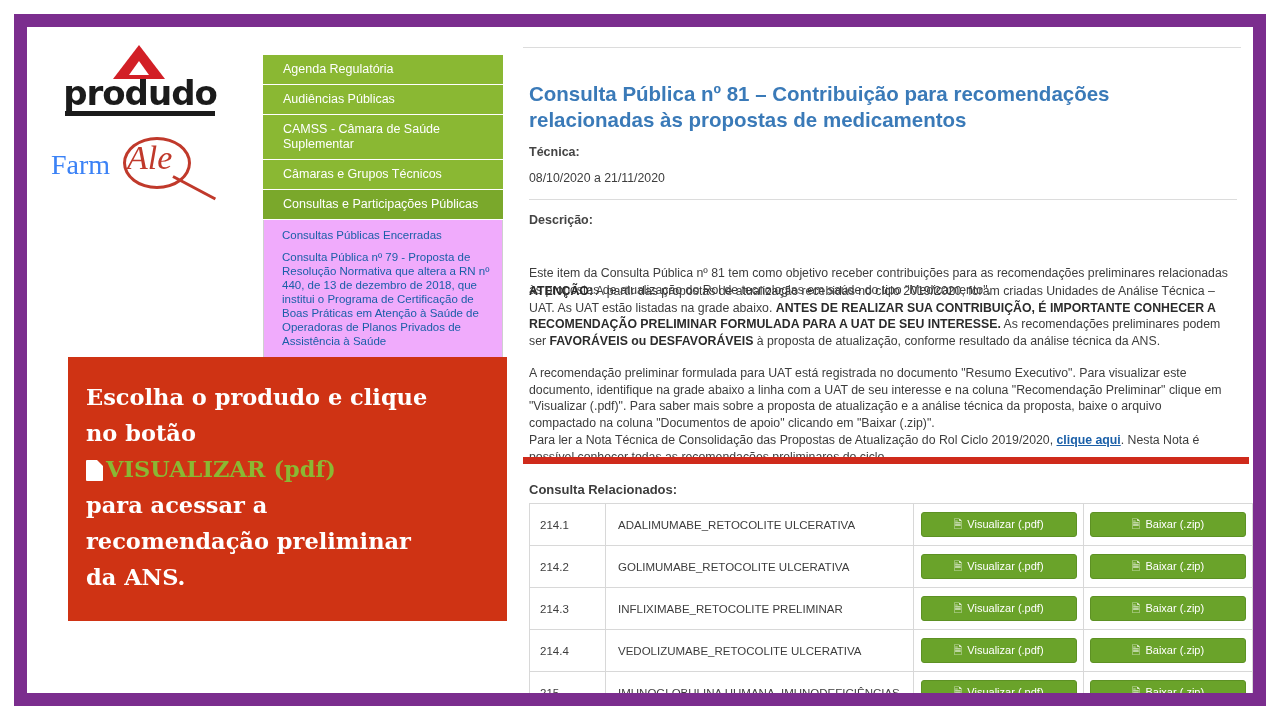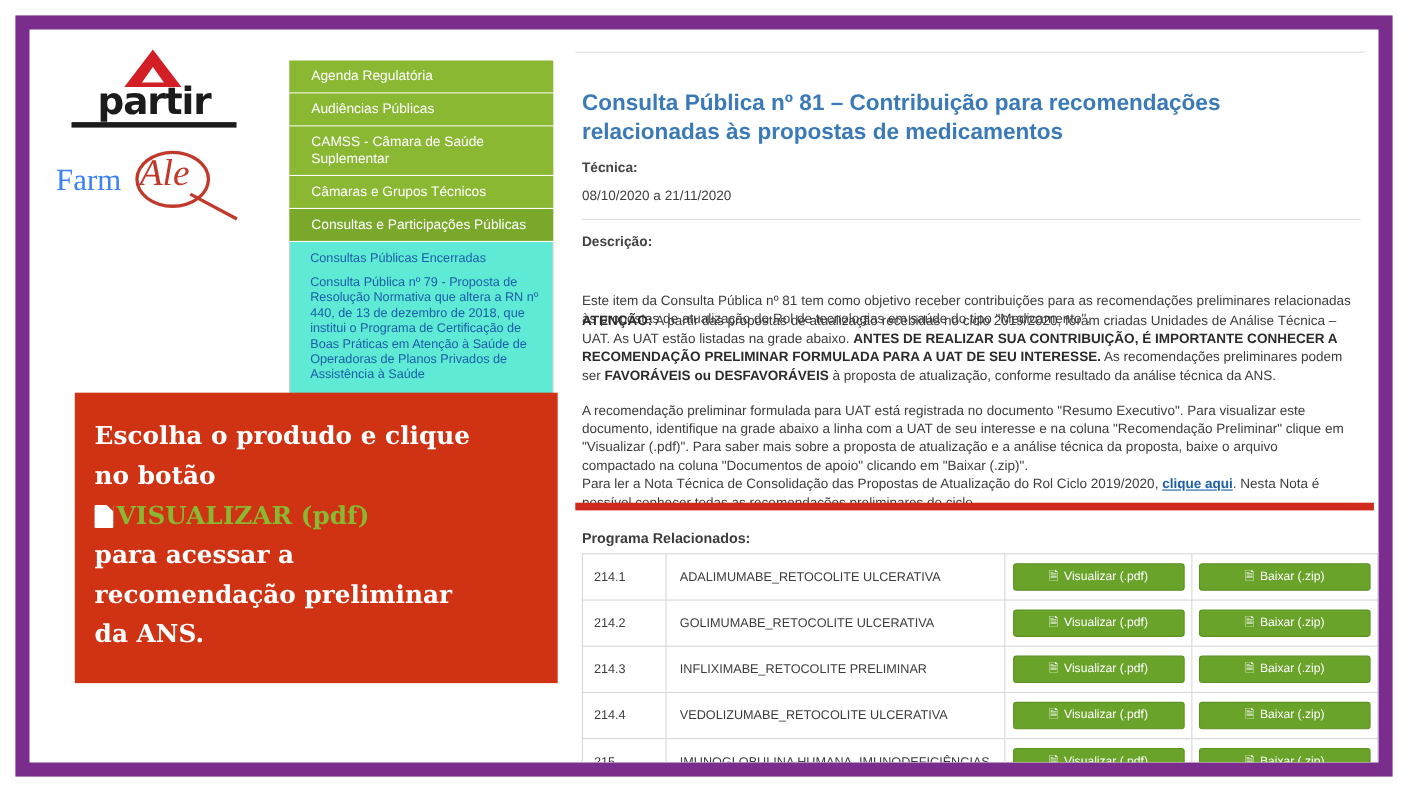--- a/index.html
+++ b/index.html
@@ -156,21 +156,21 @@
     padding: 7px 20px;
     border-bottom: 1px solid #ffffff;
     line-height: 15px;
   }
   .menu-item.active {
     background: #7aa82b;
   }
   .submenu {
     border: 1px solid #cfcfcf;
     border-top: none;
-    background: #5eead4;
+    background: #f0abfc;
     padding: 4px 0 6px 0;
   }
   .submenu-item {
     color: #1a5fa8;
     font-size: 11.5px;
     line-height: 14px;
     padding: 4px 12px 4px 18px;
   }
   .submenu-item.long {
     color: #1a5fa8;
@@ -328,21 +328,21 @@
 
 <div id="slide">
   <div class="frame-border"></div>
 
   <div class="page">
 
     <div class="logo-col">
       <div class="logo-alemdii">
         <div class="logo-tri"></div>
         <div class="logo-tri-inner"></div>
-        <div class="logo-word">partir</div>
+        <div class="logo-word">produdo</div>
         <div class="logo-bar"></div>
       </div>
       <div class="logo-farm">
         <div class="farm-text">Farm</div>
         <div class="farm-circle"></div>
         <div class="farm-script">Ale</div>
         <div class="farm-tail"></div>
       </div>
     </div>
 
@@ -376,21 +376,21 @@
       </div>
 
       <div class="art-text" style="top:318px;">A recomendação preliminar formulada para UAT está registrada no documento "Resumo Executivo". Para visualizar este documento, identifique na grade abaixo a linha com a UAT de seu interesse e na coluna "Recomendação Preliminar" clique em "Visualizar (.pdf)". Para saber mais sobre a proposta de atualização e a análise técnica da proposta, baixe o arquivo compactado na coluna "Documentos de apoio" clicando em "Baixar (.zip)".</div>
 
       <div class="art-text" style="top:385px;">
         <span>Para ler a Nota Técnica de Consolidação das Propostas de Atualização do Rol Ciclo 2019/2020, </span><a class="link" href="#">clique aqui</a><span>. Nesta Nota é possível conhecer todas as recomendações preliminares do ciclo.</span>
       </div>
     </div>
 
     <div class="red-bar"></div>
-    <div class="files-title">Programa Relacionados:</div>
+    <div class="files-title">Consulta Relacionados:</div>
 
     <table class="table">
       <tbody>
         <tr>
           <td class="c-num">214.1</td>
           <td class="c-name">ADALIMUMABE_RETOCOLITE ULCERATIVA</td>
           <td class="c-btn">
             <span class="btn"><span class="ico">🗎</span><span>Visualizar (.pdf)</span></span>
           </td>
           <td class="c-btn">

